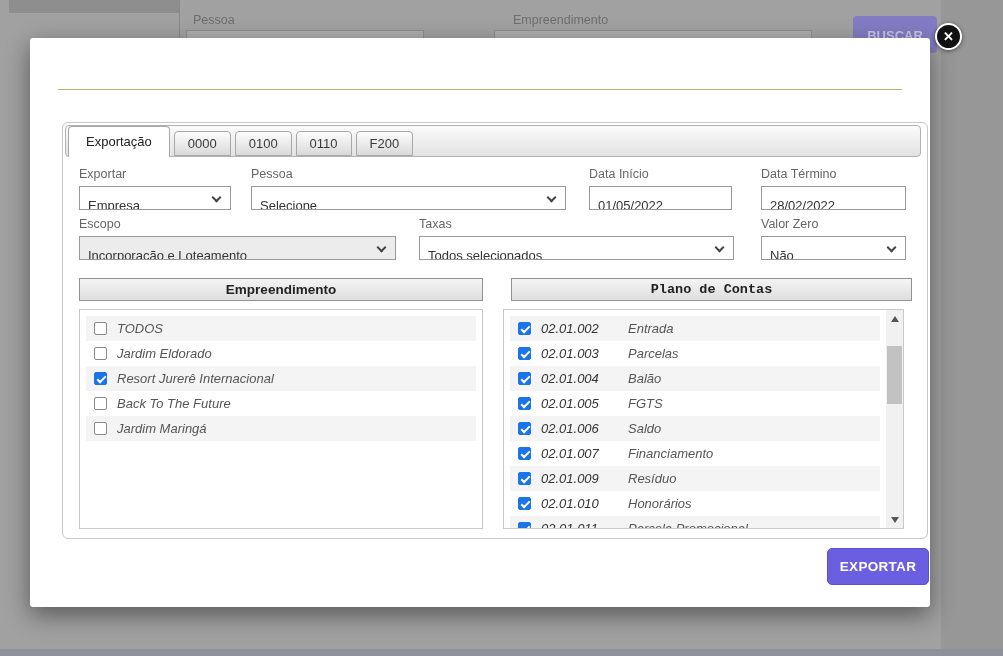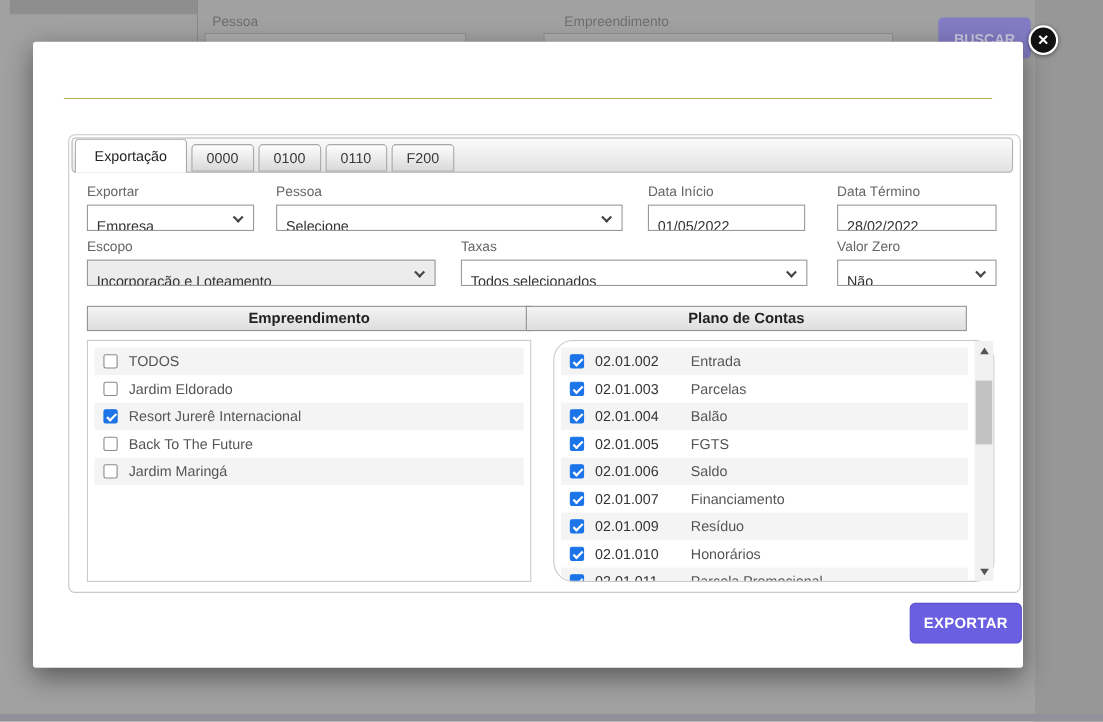--- a/index.html
+++ b/index.html
@@ -85,21 +85,21 @@
   .phead {
     position:absolute; height:23px; border:1px solid #929292;
     background:linear-gradient(#f4f4f4,#dedede);
     font-size:13.5px; font-weight:bold; color:#222;
     text-align:center; line-height:21px;
   }
   .plist {
     position:absolute; height:220px; border:1px solid #c9c9c9; background:#fff;
     overflow:hidden; padding:6px 6px 0 6px;
   }
-  .row { display:flex; align-items:center; height:25px; padding:0 8px; font-size:13px; color:#555; }
+  .row { display:flex; align-items:center; height:25px; padding:0 8px; font-size:13px; color:#555;font-style:italic; }
   .row:nth-child(odd) { background:#f4f4f4; }
   .cb {
     width:13px; height:13px; border:1px solid #8a8a8a; border-radius:2px;
     background:#fff; margin-right:10px; flex:none; position:relative; cursor:pointer;
   }
   .cb.checked { background:#1b74e8; border-color:#1b74e8; }
   .cb.checked::after {
     content:""; position:absolute; left:2px; top:3px; width:7px; height:3px;
     border-left:2px solid #fff; border-bottom:2px solid #fff; transform:rotate(-45deg);
   }
@@ -202,21 +202,21 @@
 
     <div class="fgroup" style="left:698px; top:94px; width:145px;">
       <label>Valor Zero</label>
       <div class="ctrl">
         <span>Não</span>
         <span class="chev"></span>
       </div>
     </div>
 
     <div class="phead" style="left:16px; top:155px; width:404px;">Empreendimento</div>
-    <div class="phead" style="left:415px; top:155px; width:401px;">Plano de Contas</div>
+    <div class="phead" style="left:448px; top:155px; width:401px;font-family:Liberation Mono, monospace;">Plano de Contas</div>
 
     <div class="plist" style="left:16px; top:186px; width:404px;">
 
     <div class="row">
           <span class="cb"></span>
           <span>TODOS</span>
         </div>
         <div class="row">
           <span class="cb"></span>
           <span>Jardim Eldorado</span>
@@ -228,21 +228,21 @@
         <div class="row">
           <span class="cb"></span>
           <span>Back To The Future</span>
         </div>
         <div class="row">
           <span class="cb"></span>
           <span>Jardim Maringá</span>
         </div>
       </div>
 
-    <div class="plist with-scroll" style="left:440px; top:186px; width:401px;border-radius:18px;">
+    <div class="plist with-scroll" style="left:440px; top:186px; width:401px;">
 
     <div class="row">
           <span class="cb checked"></span>
           <span class="code">02.01.002</span>
           <span>Entrada</span>
         </div>
         <div class="row">
           <span class="cb checked"></span>
           <span class="code">02.01.003</span>
           <span>Parcelas</span>

